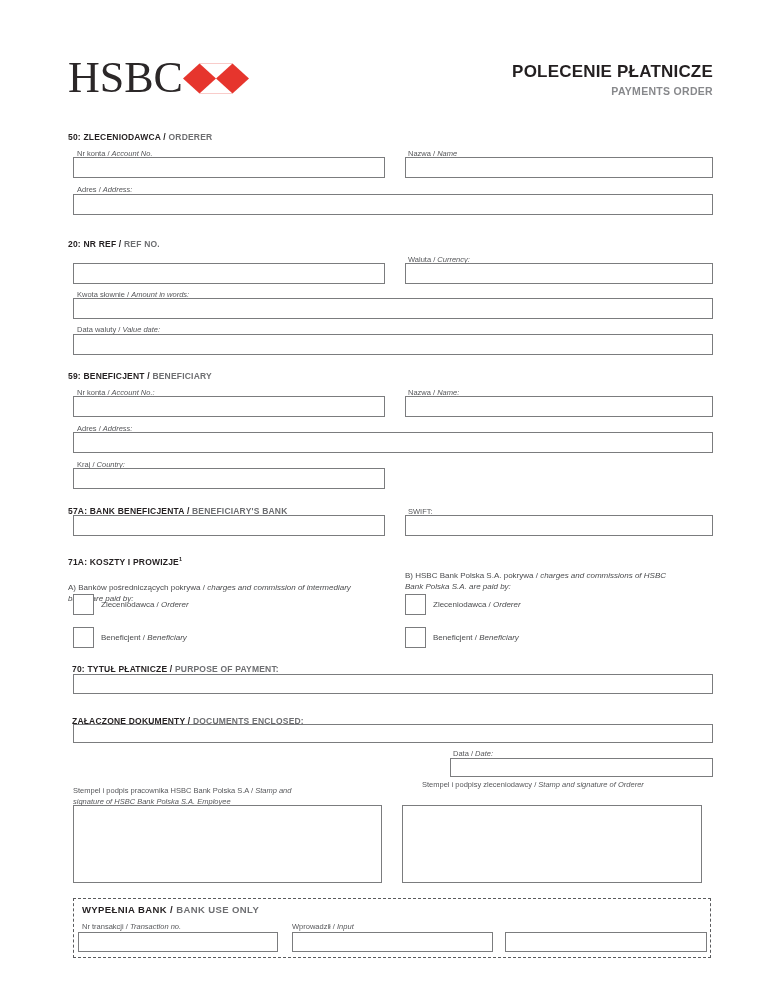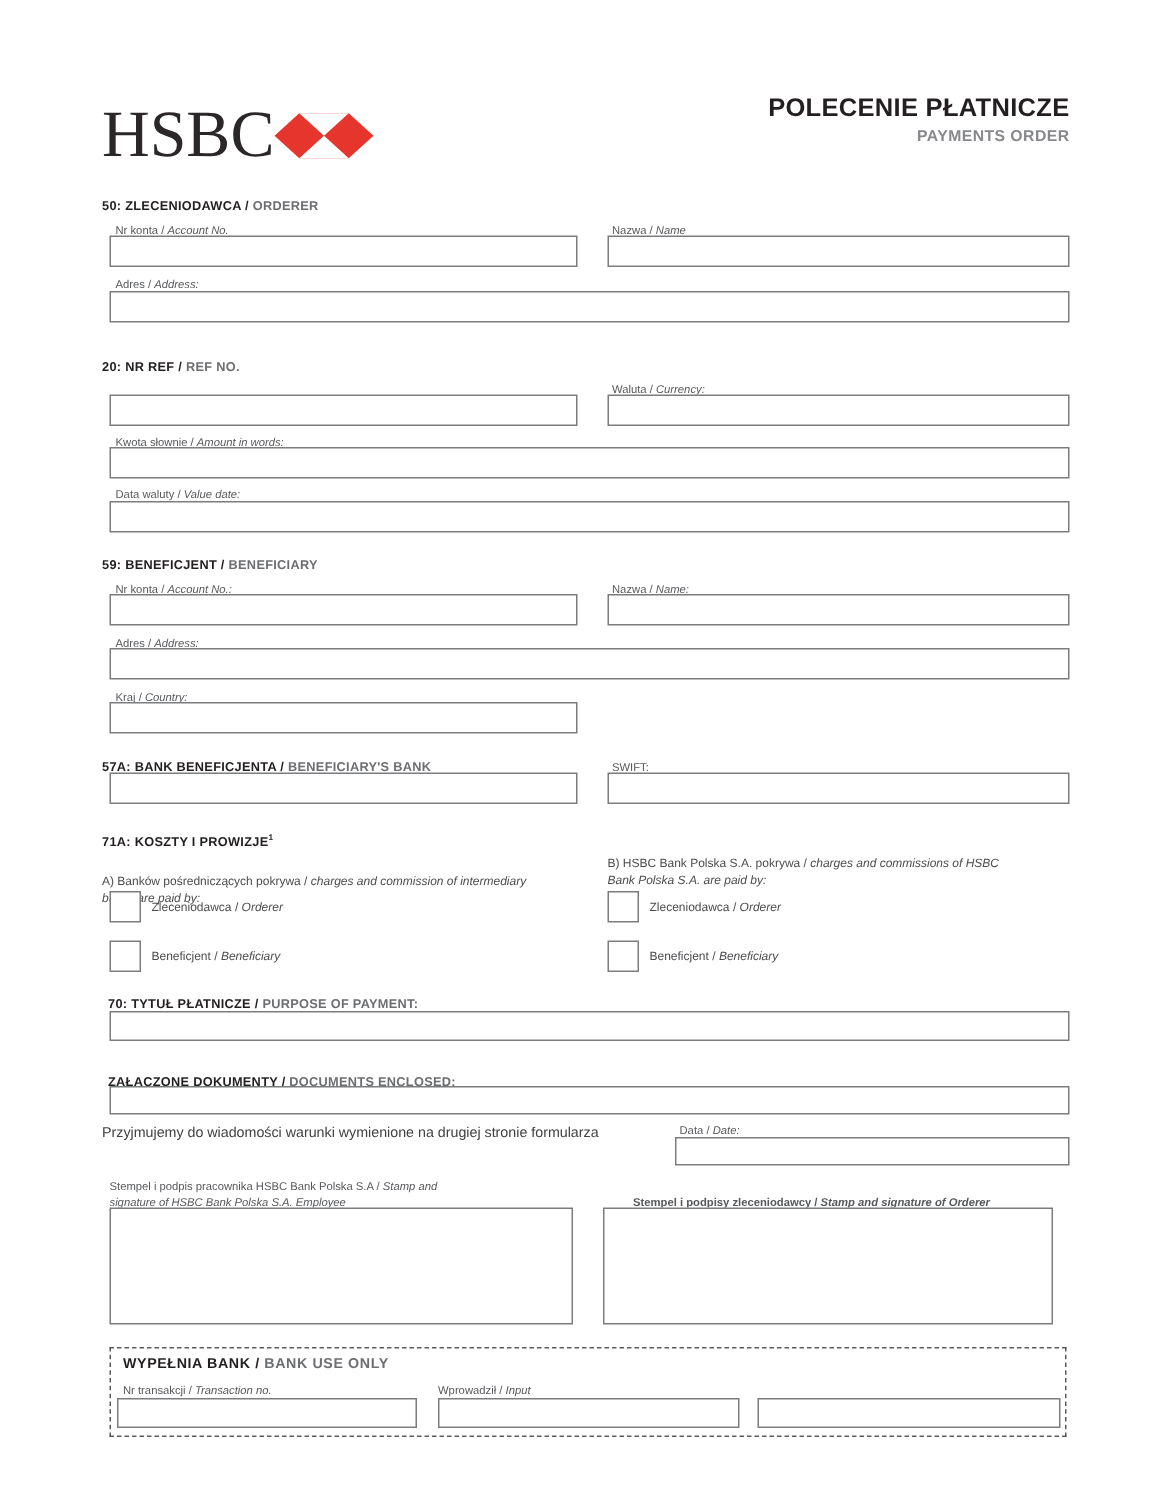--- a/index.html
+++ b/index.html
@@ -1,21 +1,21 @@
 <!DOCTYPE html>
 <html><head>
 <meta charset="utf-8">
 <style>
   html,body{margin:0;padding:0;background:#ffffff;}
   .page{position:relative;width:768px;height:994px;background:#ffffff;overflow:hidden;
         font-family:"Liberation Sans",sans-serif;color:#231f20;}
   .abs{position:absolute;}
 
   
-  .logo-row{position:absolute;left:68px;top:56px;display:flex;align-items:center;margin-top:12px;}
+  .logo-row{position:absolute;left:68px;top:56px;display:flex;align-items:center;}
   .wordmark{font-family:"Liberation Serif",serif;font-size:44px;line-height:44px;color:#2b2728;letter-spacing:0px;}
   .hexmark{width:66px;height:31px;display:block;}
 
   
   .hdr{position:absolute;right:55px;top:62px;text-align:right;}
   .hdr .h1{font-size:17px;font-weight:bold;color:#231f20;letter-spacing:.2px;}
   .hdr .h2{font-size:10.5px;font-weight:bold;color:#87888b;letter-spacing:.3px;margin-top:3px;}
 
   
   .stitle{font-size:8.5px;font-weight:bold;color:#231f20;letter-spacing:.2px;white-space:nowrap;}
@@ -157,32 +157,31 @@
     <span>70: TYTUŁ PŁATNICZE /</span> <span class="g">PURPOSE OF PAYMENT:</span>
   </div>
   <input class="box" style="left: 73px; top: 674px; width: 640px; height: 20px;">
 
   <div class="abs stitle" style="left:72px;top:716px;">
     <span>ZAŁĄCZONE DOKUMENTY /</span> <span class="g">DOCUMENTS ENCLOSED:</span>
   </div>
   <input class="box" style="left: 73px; top: 724px; width: 640px; height: 19px;">
 
   <div class="accept" style="left:68px;top:750px;width:390px;">
-    <div>Przyjmujemy do wiadomości warunki wymienione na drugiej stronie formularza</div>
   </div>
   <div class="abs flabel" style="left:453px;top:749px;">
     <span>Data /</span> <span class="it">Date:</span>
   </div>
   <input class="box" style="left: 450px; top: 758px; width: 263px; height: 19px;">
 
   <div class="abs flabel wrapl" style="left:73px;top:786px;width:230px;line-height:10.5px;">
     <span>Stempel i podpis pracownika HSBC Bank Polska S.A /</span> <span class="it">Stamp and signature of HSBC Bank Polska S.A. Employee</span>
   </div>
   <div class="bigbox" style="left:73px;top:805px;width:309px;height:78px;"></div>
-  <div class="abs flabel" style="left:422px;top:797px;font-weight:bold;">
+  <div class="abs flabel" style="left:422px;top:780px;">
     <span>Stempel i podpisy zleceniodawcy /</span> <span class="it">Stamp and signature of Orderer</span>
   </div>
   <div class="bigbox" style="left:402px;top:805px;width:300px;height:78px;"></div>
 
   <div class="bankuse">
     <div class="bu-title">
       <span>WYPEŁNIA BANK /</span> <span class="g">BANK USE ONLY</span>
     </div>
   </div>
   <div class="abs flabel" style="left:82px;top:922px;">

